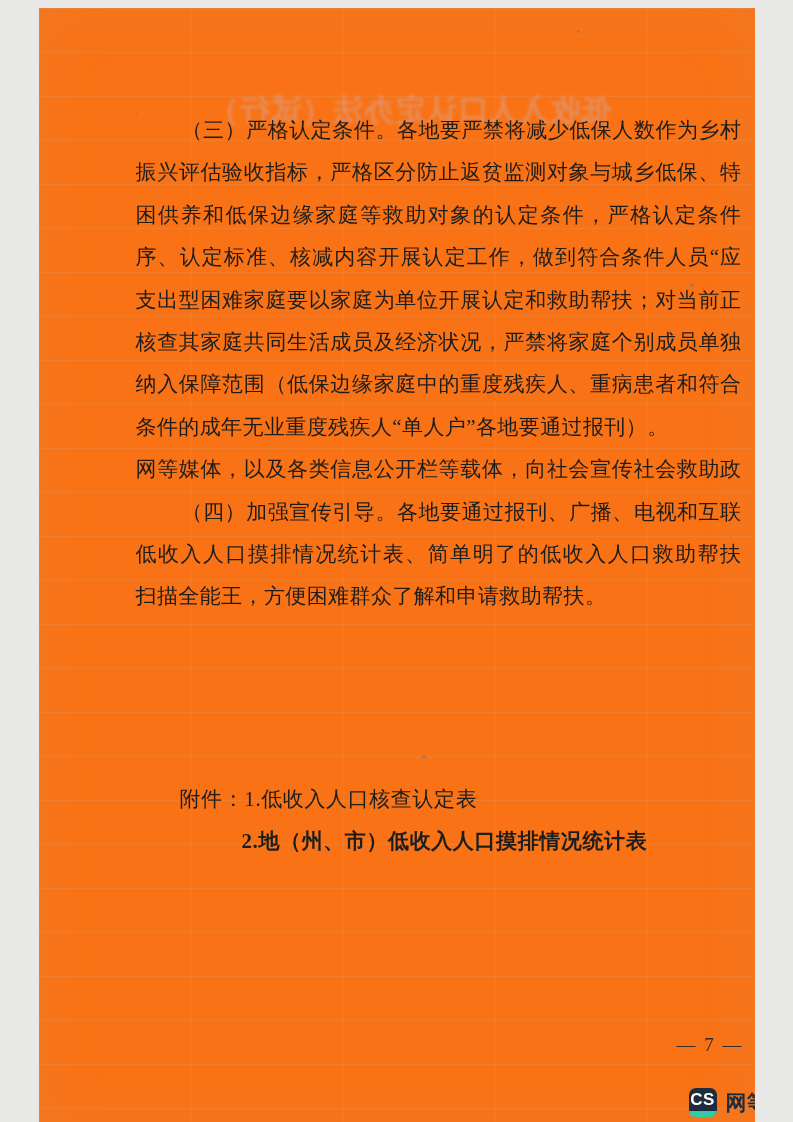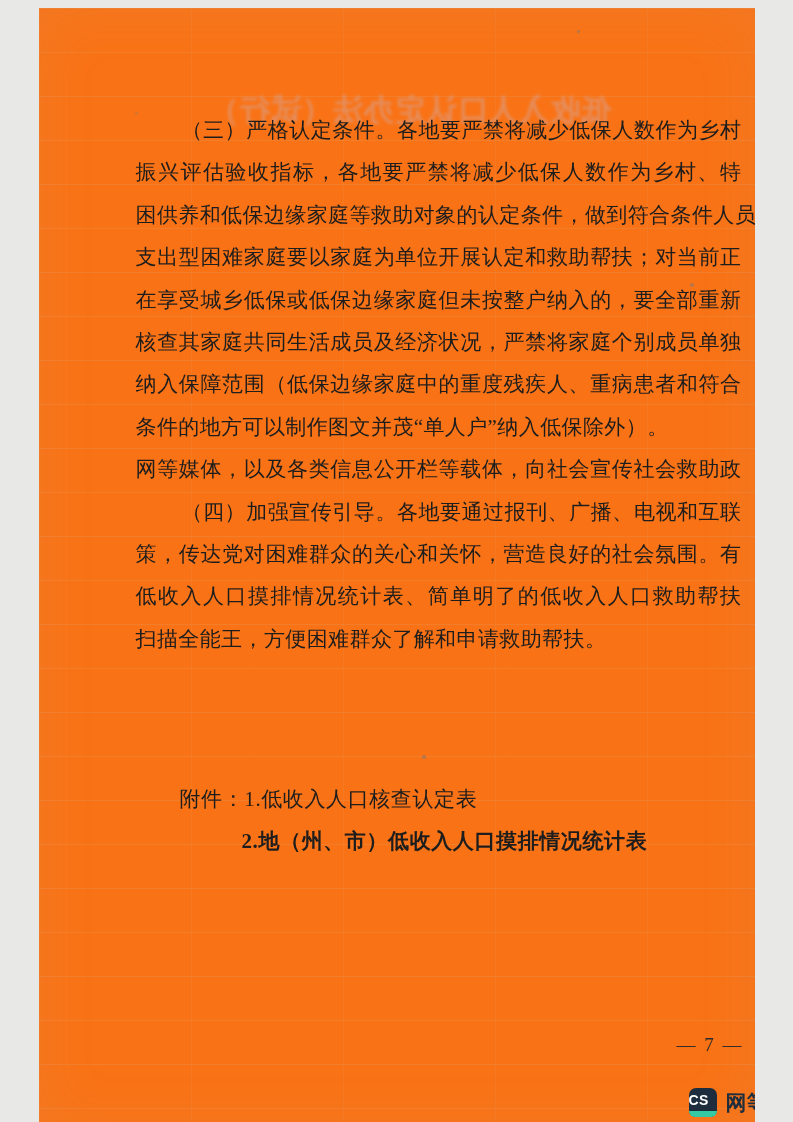--- a/index.html
+++ b/index.html
@@ -96,23 +96,23 @@
     position: absolute;
     left: 0; right: 0; bottom: 0;
     height: 6px;
     background: #35c9a4;
     border-radius: 0 0 7px 7px;
   }
   .cs-abbr {
     position: absolute;
     left: 0; right: 0; top: 1px;
     height: 22px; line-height: 22px;
-    text-align: left;
+    text-align: center;
     color: #ffffff;
-    font-size: 14px;
+    font-size: 17px;
     font-weight: bold;
     letter-spacing: 0.5px;
   }
   .cs-name {
     margin-left: 9px;
     font-size: 21px;
     font-weight: bold;
     color: #1d2d3d;
     letter-spacing: 0.5px;
     white-space: nowrap;
@@ -127,30 +127,29 @@
 </head>
 <body>
 
 <div class="page">
   <div class="texture"></div>
 
   <div class="ghost">低收入人口认定办法（试行）</div>
 
   <div class="body-text">
     <div class="tl indent">（三）严格认定条件。各地要严禁将减少低保人数作为乡村</div>
-    <div class="tl">振兴评估验收指标，各地要严禁将减少低保人数作为乡村、特</div>
-    <div class="tl">困供养和低保边缘家庭等救助对象的认定条件，做到符合条件人员</div>
+    <div class="tl">振兴评估验收指标，严格区分防止返贫监测对象与城乡低保、特</div>
+    <div class="tl">困供养和低保边缘家庭等救助对象的认定条件，严格认定条件</div>
+    <div class="tl">序、认定标准、核减内容开展认定工作，做到符合条件人员“应</div>
     <div class="tl">支出型困难家庭要以家庭为单位开展认定和救助帮扶；对当前正</div>
-    <div class="tl">在享受城乡低保或低保边缘家庭但未按整户纳入的，要全部重新</div>
     <div class="tl">核查其家庭共同生活成员及经济状况，严禁将家庭个别成员单独</div>
     <div class="tl">纳入保障范围（低保边缘家庭中的重度残疾人、重病患者和符合</div>
-    <div class="tl end">条件的地方可以制作图文并茂“单人户”纳入低保除外）。</div>
+    <div class="tl end">条件的成年无业重度残疾人“单人户”各地要通过报刊）。</div>
     <div class="tl">网等媒体，以及各类信息公开栏等载体，向社会宣传社会救助政</div>
     <div class="tl indent">（四）加强宣传引导。各地要通过报刊、广播、电视和互联</div>
-    <div class="tl">策，传达党对困难群众的关心和关怀，营造良好的社会氛围。有</div>
     <div class="tl">低收入人口摸排情况统计表、简单明了的低收入人口救助帮扶</div>
     <div class="tl end">扫描全能王，方便困难群众了解和申请救助帮扶。</div>
   </div>
 
   <div class="attachment">
     <div class="al a1">附件：1.低收入人口核查认定表</div>
     <div class="al a2">2.地（州、市）低收入人口摸排情况统计表</div>
   </div>
 
   <div class="page-number">— 7 —</div>

